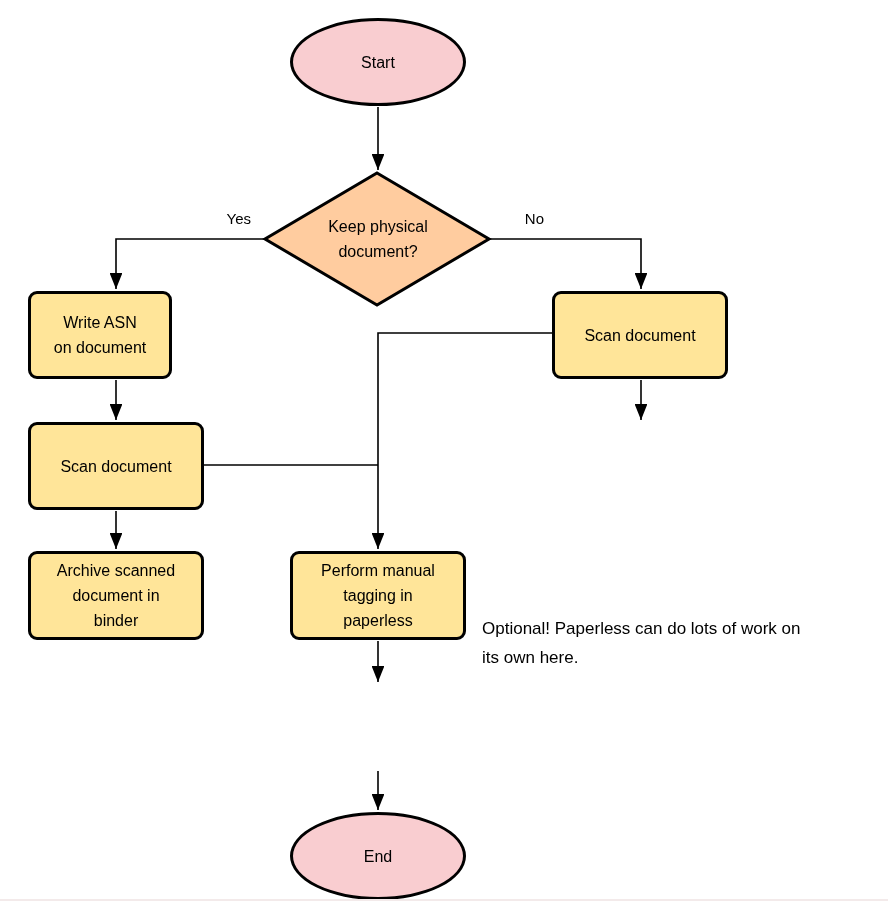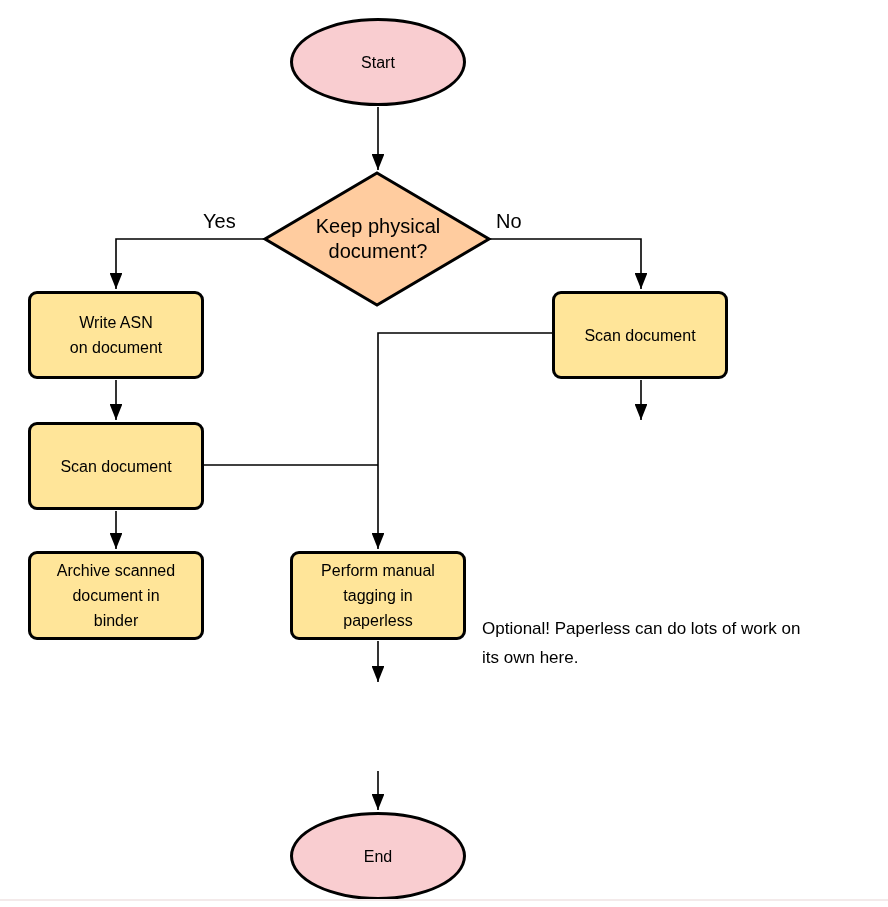--- a/index.html
+++ b/index.html
@@ -53,30 +53,30 @@
     background: var(--node-pink, #f9cdd0);
     border: 3px solid var(--stroke, #000000);
     border-radius: 50%;
   }
   .diamond-label {
     position: absolute;
     display: flex;
     align-items: center;
     justify-content: center;
     text-align: center;
-    font-size: 20px;
+    font-size: 16px;
     line-height: 25px;
     color: #000000;
     white-space: pre-line;
   }
   .edge-label {
     position: absolute;
-    font-size: 20px;
+    font-size: 15px;
     color: #000000;
-    text-align: left;
+    text-align: right;
     width: 48px;
   }
   .annotation {
     position: absolute;
     left: 482px;
     top: 585px;
     width: 404px;
     font-size: 17px;
     line-height: 29px;
     color: #000000;
@@ -86,21 +86,21 @@
     position: absolute;
     left: 0;
     bottom: 6px;
     width: 888px;
     height: 2px;
     background: #f3eaea;
   }
 
   
   #node-start        { left: 290px; top: 18px;  width: 176px; height: 88px; }
-  #node-write-asn    { left: 28px;  top: 291px; width: 176px; height: 88px; }
+  #node-write-asn    { left: 28px;  top: 291px; width: 144px; height: 88px; }
   #node-scan-left    { left: 28px;  top: 422px; width: 176px; height: 88px; }
   #node-archive      { left: 28px;  top: 551px; width: 176px; height: 89px; }
   #node-scan-right   { left: 552px; top: 291px; width: 176px; height: 88px; }
   #node-trash        { left: 552px; top: 422px; width: 176px; height: 88px; }
   #node-perform      { left: 290px; top: 551px; width: 176px; height: 89px; }
   #node-remove       { left: 290px; top: 684px; width: 176px; height: 86px; }
   #node-end          { left: 290px; top: 812px; width: 176px; height: 88px; }
   #node-decision-label { left: 278px; top: 206px; width: 200px; height: 66px; }
   #label-yes { left: 203px; top: 210px; }
   #label-no  { left: 496px; top: 210px; }

